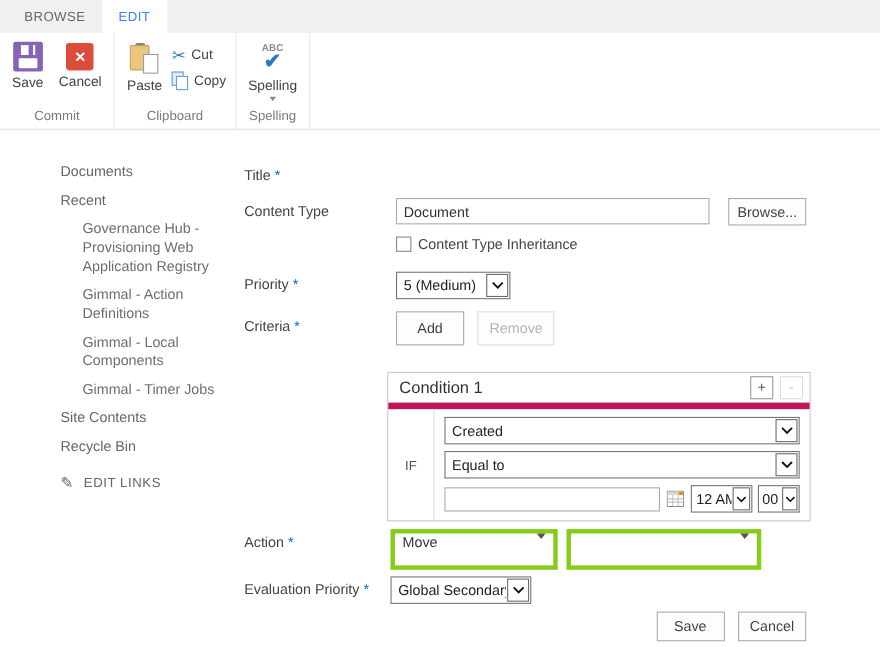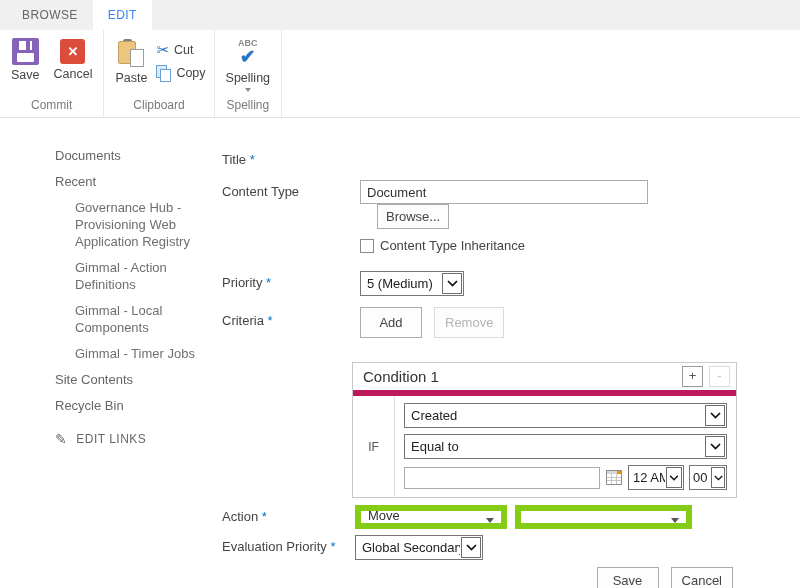--- a/index.html
+++ b/index.html
@@ -64,21 +64,21 @@
   input[type=text] { font-family:"Liberation Sans",sans-serif; font-size:13px; color:#333; border:1px solid #ababab; height:24px; padding:1px 6px; background:#fff; }
   .btn { display:inline-block; background:#fdfdfd; border:1px solid #ababab; color:#444; font-size:13px; text-align:center; padding:4px 10px; min-width:62px; cursor:pointer; }
   .btn.disabled { color:#b4b4b4; border-color:#dcdcdc; cursor:default; }
 
   
   .iesel { display:inline-flex; align-items:center; border:1px solid #767676; background:#fff; height:25px; cursor:pointer; }
   .iesel .stext { flex:1; padding:0 4px 0 6px; color:#222; white-space:nowrap; overflow:hidden; }
   .iesel .sarrow { width:20px; height:21px; margin:1px; border:1px solid #6d6d6d; display:flex; align-items:center; justify-content:center; background:#fff; flex-shrink:0; }
 
   
-  .plainsel { display:inline-flex; align-items:flex-end; border:6px solid #84cc16; background:#fff; height:24px; padding:0 7px; cursor:pointer; }
+  .plainsel { display:inline-flex; align-items:flex-start; border:4px solid #84cc16; background:#fff; height:37px; padding:0 7px; cursor:pointer; }
   .plainsel .stext { flex:1; color:#333; }
   .plainsel .tri { width:0; height:0; border-left:4px solid transparent; border-right:4px solid transparent; border-top:5px solid #555; }
 
   .cb-row { display:flex; align-items:center; gap:6px; }
   .cb { width:14px; height:14px; border:1px solid #8a8a8a; background:#fff; cursor:pointer; }
 
   
   .panel { width:385px; margin-left:-8px; border:1px solid #c9c9c9; background:#fff; }
   .panel-header { display:flex; align-items:center; padding:3px 6px 3px 10px; border-bottom:6px solid #be185d; }
   .panel-title { flex:1; font-size:15px; color:#333; }
@@ -181,21 +181,21 @@
   <div class="formarea">
 
     <div class="frow mb13">
       <div class="flabel">
         <span>Title</span> <span class="req">*</span>
       </div>
     </div>
 
     <div class="frow mb9">
       <div class="flabel"><span>Content Type</span></div>
-      <div class="fctrl" style="display:flex; align-items:flex-start;flex-direction:column;">
+      <div class="fctrl" style="display:flex; align-items:flex-start;">
         <input type="text" style="width: 288px;" value="Document">
         <span class="btn" style="margin-left:17px; padding:4px 8px;">Browse...</span>
       </div>
     </div>
 
     <div class="frow mb18">
       <div class="flabel"></div>
       <div class="fctrl cb-row">
         <span class="cb"></span>
         <span>Content Type Inheritance</span>

